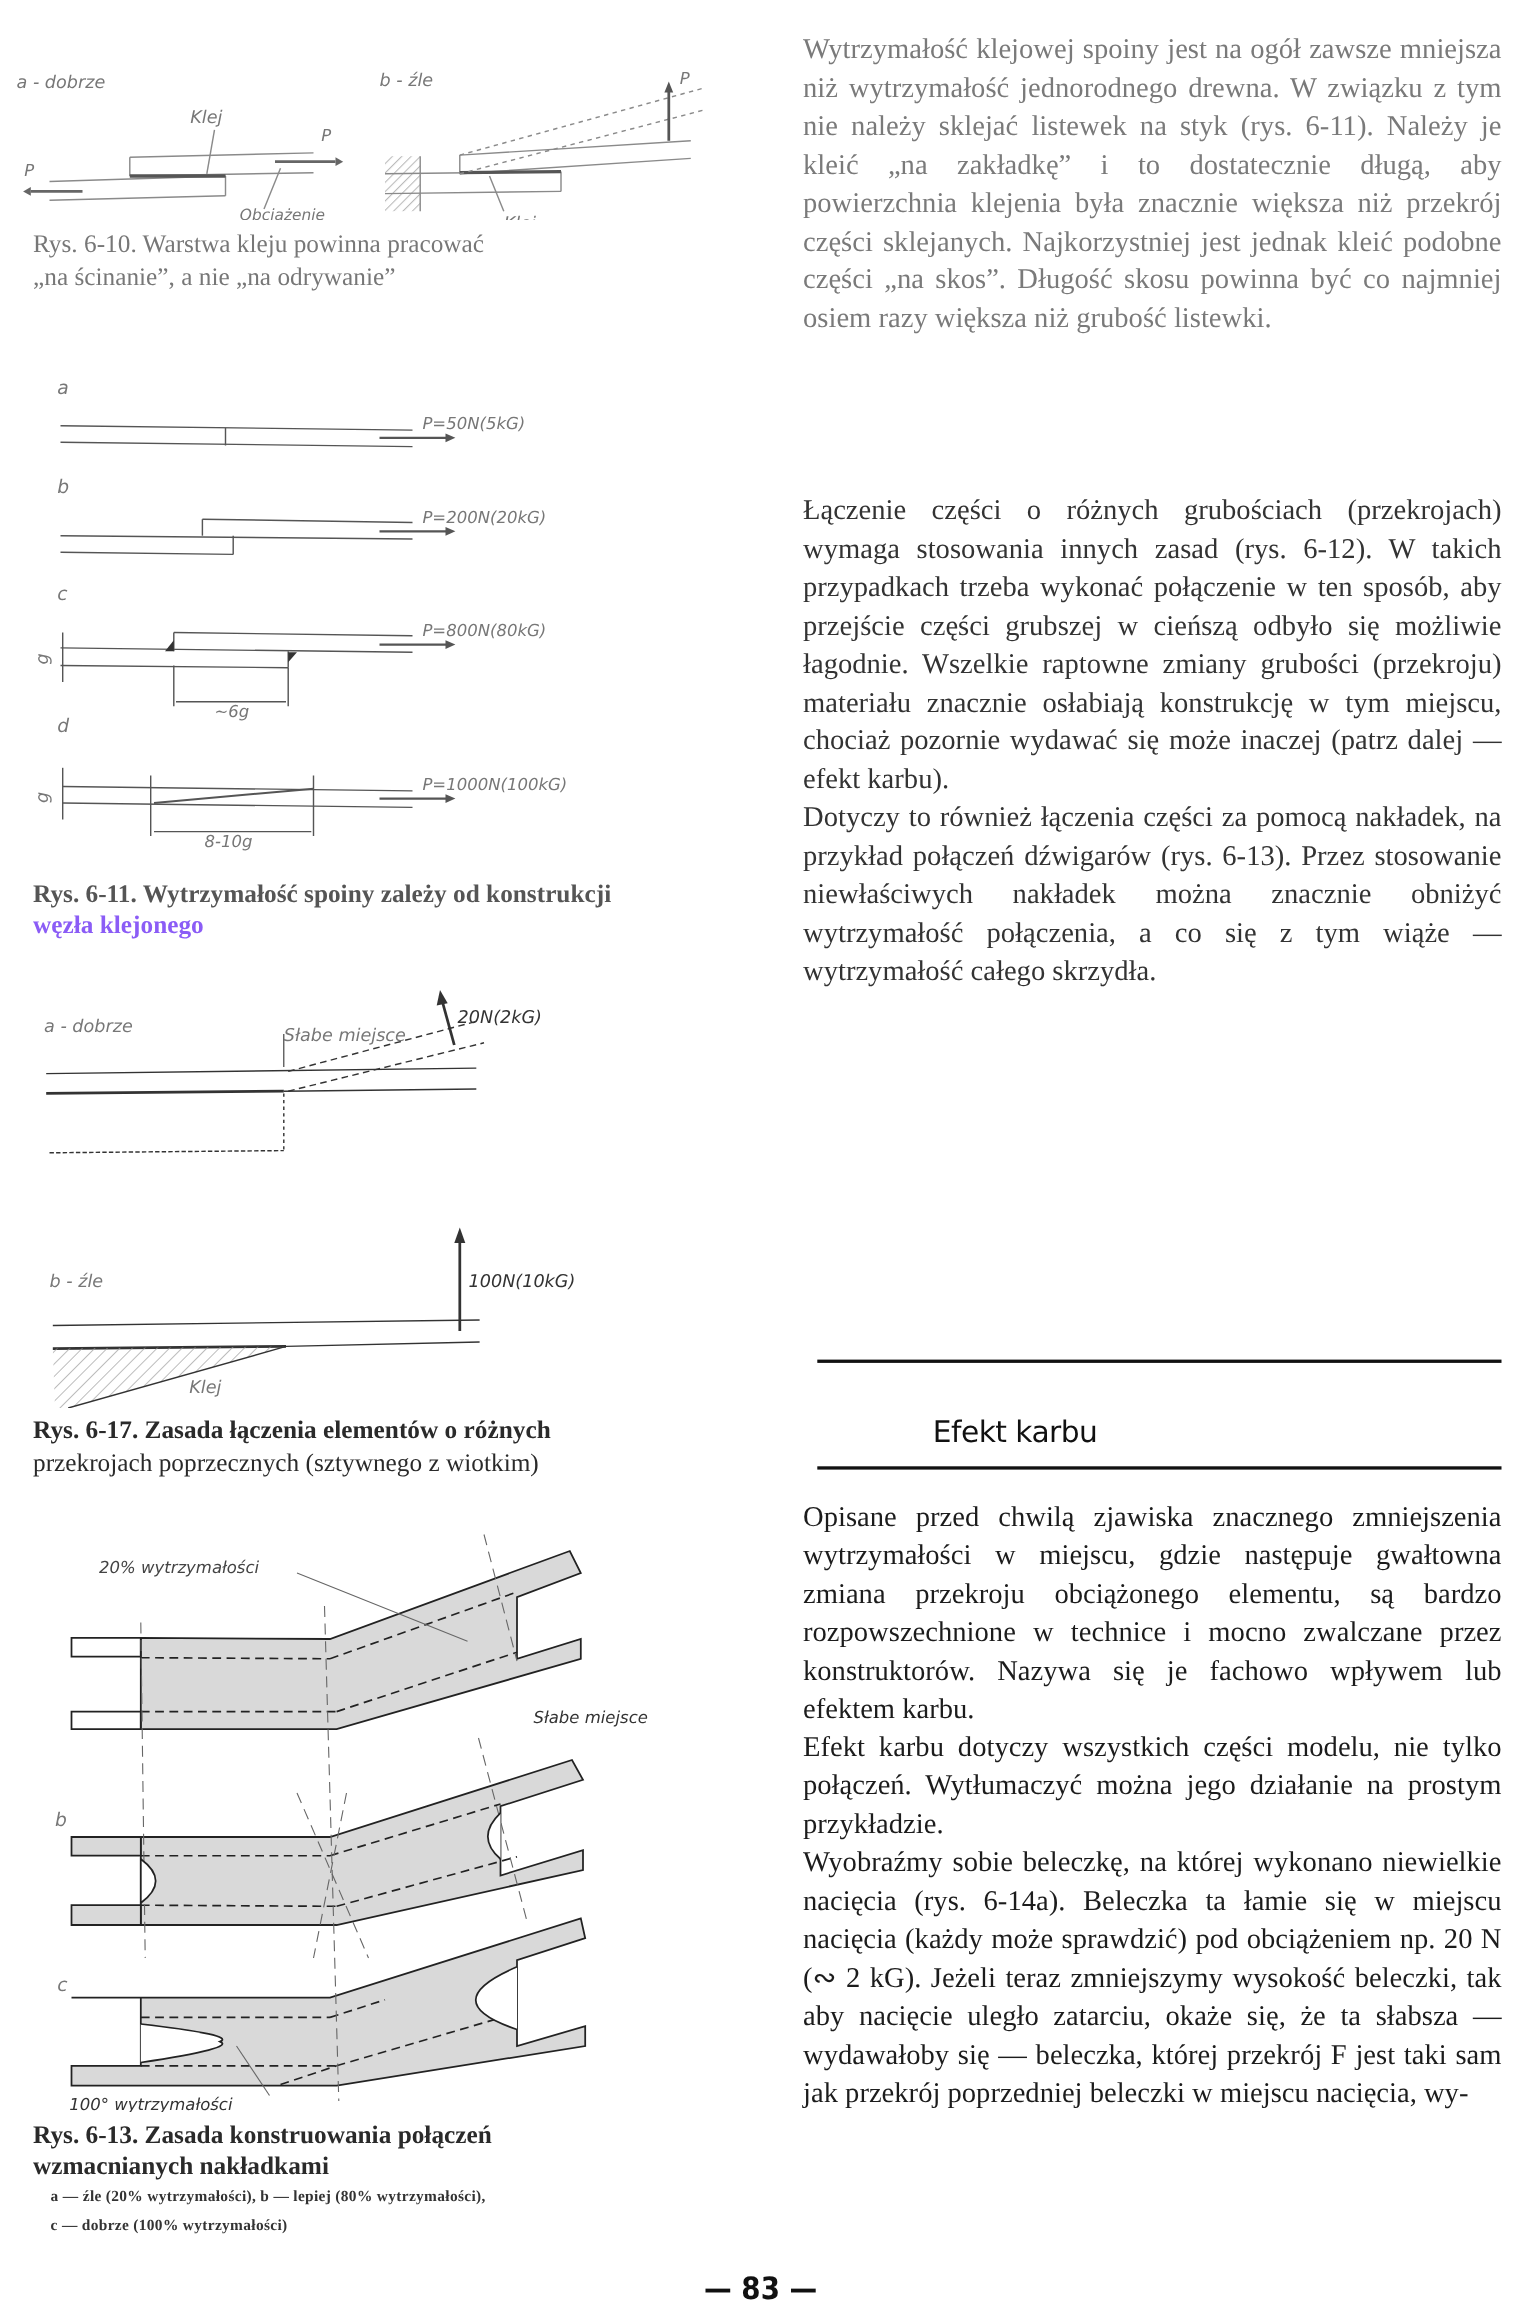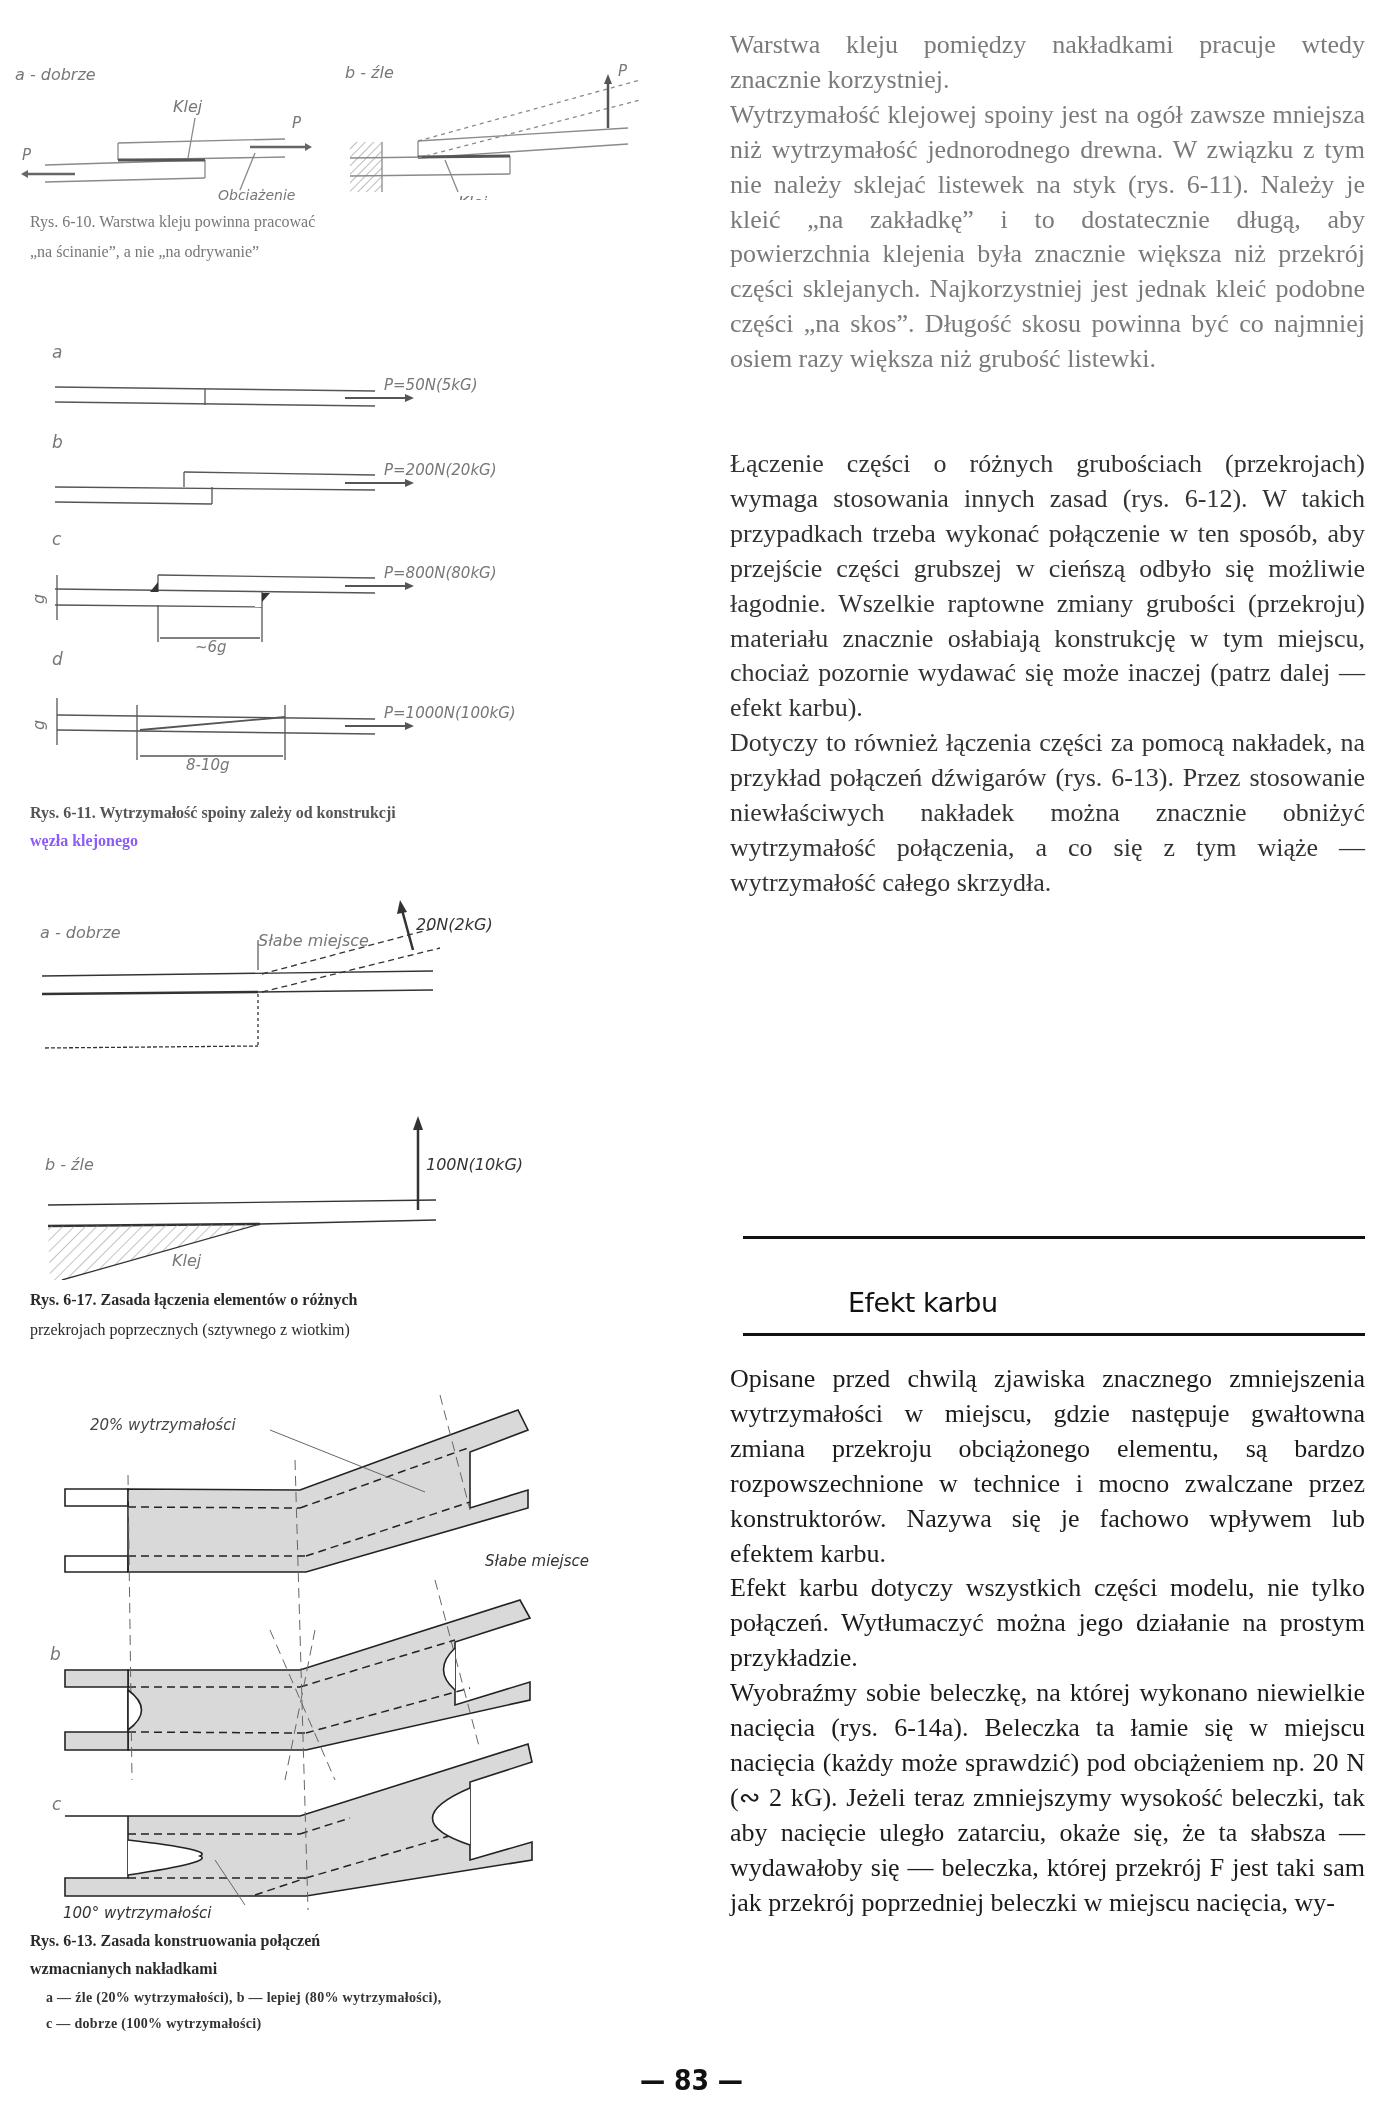--- a/index.html
+++ b/index.html
@@ -1,19 +1,19 @@
 <!DOCTYPE html>
 <html><head>
 <meta charset="utf-8">
 <style>
   html, body { margin:0; padding:0; background:#ffffff; }
   body { width:1400px; height:2111px; position:relative; overflow:hidden;
          font-family:"Liberation Serif","DejaVu Serif",serif; color:#1c1c1c; }
   .abs { position:absolute; }
-  .caption { position:absolute; left:30px; font-size:16px; line-height:30px; color:#2a2a2a; white-space:nowrap; }
+  .caption { position:absolute; left:30px; font-size:23px; line-height:30px; color:#2a2a2a; white-space:nowrap; }
   .caption .b { font-weight:bold; }
   .caption.light { color:#777; }
   .subcap { position:absolute; left:30px; font-size:14px; line-height:27px; font-weight:bold; color:#333; letter-spacing:0.3px; white-space:nowrap;margin-left:16px; }
   .body-col { position:absolute; left:730px; width:635px; font-size:26px; line-height:34.9px; text-align:justify; }
   .body-col p { margin:0; text-indent:0; }
   .body-col.light { color:#7a7a7a; }
   .heading { position:absolute; left:848px; top:1287px; font-family:"DejaVu Sans","Liberation Sans",sans-serif; font-weight:normal; font-size:27px; color:#111; letter-spacing:-0.5px; }
   .rule { position:absolute; left:743px; width:622px; height:3px; background:#111; }
   .pagenum { position:absolute; left:640px; top:2052px; font-size:28px; font-weight:bold; font-family:"DejaVu Sans Condensed","DejaVu Sans",sans-serif; color:#111;margin-top:12px; }
   svg text { font-family:"DejaVu Sans","Liberation Sans",sans-serif; font-style:italic; fill:#777; }
@@ -217,21 +217,20 @@
   <text x="52" y="420" font-size="17">c</text>
   <text x="63" y="528" font-size="15" style="fill:#333">100° wytrzymałości</text>
 </svg>
 
 <div class="caption" style="top:1926px"><span class="b">Rys. 6-13. Zasada konstruowania połączeń</span></div>
 <div class="caption" style="top:1954px"><span class="b">wzmacnianych nakładkami</span></div>
 <div class="subcap" style="top:1984px">a — źle (20% wytrzymałości), b — lepiej (80% wytrzymałości),</div>
 <div class="subcap" style="top:2010px">c — dobrze (100% wytrzymałości)</div>
 
 <div class="body-col light" style="top:28px">
-  <p>Warstwa kleju pomiędzy nakładkami pracuje wtedy znacznie korzystniej.</p>
   <p>Wytrzymałość klejowej spoiny jest na ogół zawsze mniejsza niż wytrzymałość jednorodnego drewna. W związku z tym nie należy sklejać listewek na styk (rys. 6-11). Należy je kleić „na zakładkę” i to dostatecznie długą, aby powierzchnia klejenia była znacznie większa niż przekrój części sklejanych. Najkorzystniej jest jednak kleić podobne części „na skos”. Długość skosu powinna być co najmniej osiem razy większa niż grubość listewki.</p>
 </div>
 
 <div class="body-col" style="top:447px;color:#333">
   <p>Łączenie części o różnych grubościach (przekrojach) wymaga stosowania innych zasad (rys. 6-12). W takich przypadkach trzeba wykonać połączenie w ten sposób, aby przejście części grubszej w cieńszą odbyło się możliwie łagodnie. Wszelkie raptowne zmiany grubości (przekroju) materiału znacznie osłabiają konstrukcję w tym miejscu, chociaż pozornie wydawać się może inaczej (patrz dalej — efekt karbu).</p>
   <p>Dotyczy to również łączenia części za pomocą nakładek, na przykład połączeń dźwigarów (rys. 6-13). Przez stosowanie niewłaściwych nakładek można znacznie obniżyć wytrzymałość połączenia, a co się z tym wiąże — wytrzymałość całego skrzydła.</p>
 </div>
 
 <div class="rule" style="top:1236px"></div>
 <div class="heading">Efekt karbu</div>

